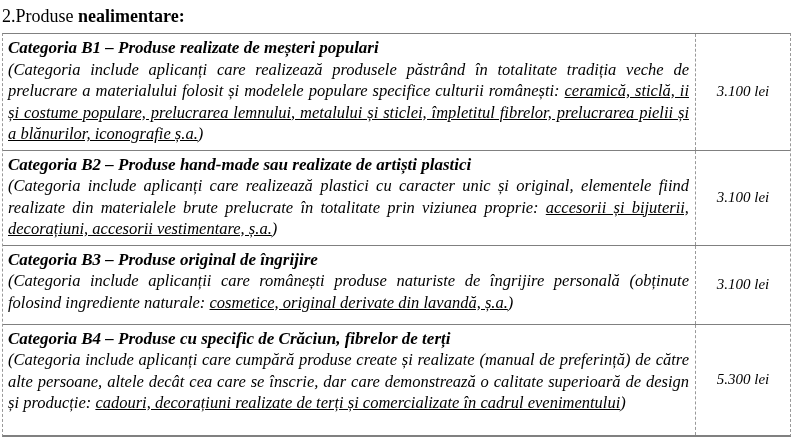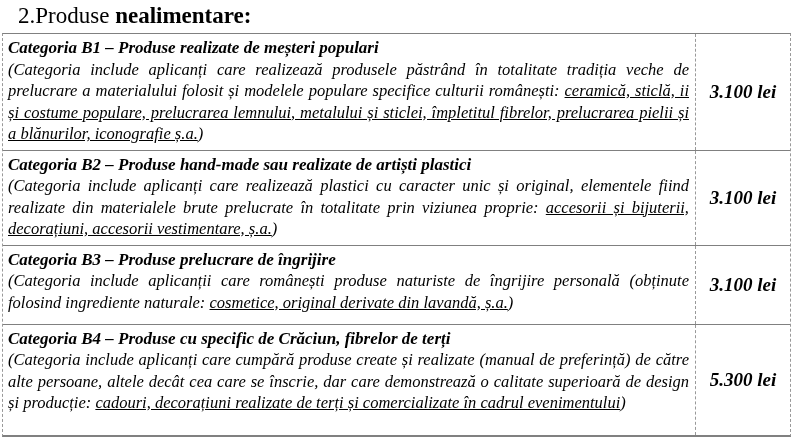--- a/index.html
+++ b/index.html
@@ -6,23 +6,23 @@
   html, body { background: #ffffff; }
   body {
     width: 793px;
     height: 440px;
     font-family: "Liberation Serif", "DejaVu Serif", serif;
     color: #000000;
     overflow: hidden;
   }
   .doc { padding: 4px 2px 0 2px; }
   .title {
-    font-size: 23px;
+    font-size: 18px;
     line-height: 22px;
-    margin: 1px 0 6px 16px;
+    margin: 1px 0 6px 0;
     white-space: nowrap;
   }
   .title .bold { font-weight: bold; }
   .price-table {
     border-top: 1px solid #808080;
     border-bottom: 2px solid #808080;
     border-left: 1px dashed #999999;
     border-right: 1px dashed #999999;
     width: 789px;
   }
@@ -33,23 +33,23 @@
     padding: 3px 6px 5px 5px;
     min-width: 0;
   }
   .cell-price {
     flex: 0 0 95px;
     width: 95px;
     border-left: 1px dashed #999999;
     display: flex;
     align-items: center;
     justify-content: center;
-    font-weight: bold;
+    font-weight: normal;
     font-style: italic;
-    font-size: 19px;
+    font-size: 15px;
   }
   .cat-heading {
     font-weight: bold;
     font-style: italic;
     font-size: 17px;
     line-height: 21.5px;
   }
   .cat-body {
     font-size: 16.5px;
     line-height: 21.5px;
@@ -82,21 +82,21 @@
     <div class="row row-b2">
       <div class="cell-desc">
         <div class="cat-heading">Categoria B2 – Produse hand-made sau realizate de artiști plastici</div>
         <div class="cat-body"><span>(Categoria include aplicanți care realizează plastici cu caracter unic și original, elementele fiind realizate din materialele brute prelucrate în totalitate prin viziunea proprie: </span><span class="u">accesorii și bijuterii, decorațiuni, accesorii vestimentare, ș.a.</span><span>)</span></div>
       </div>
       <div class="cell-price">3.100 lei</div>
     </div>
 
     <div class="row row-b3">
       <div class="cell-desc">
-        <div class="cat-heading">Categoria B3 – Produse prelucrare de îngrijire</div>
+        <div class="cat-heading">Categoria B3 – Produse original de îngrijire</div>
         <div class="cat-body"><span>(Categoria include aplicanții care românești produse naturiste de îngrijire personală (obținute folosind ingrediente naturale: </span><span class="u">cosmetice, original derivate din lavandă, ș.a.</span><span>)</span></div>
       </div>
       <div class="cell-price">3.100 lei</div>
     </div>
 
     <div class="row row-b4">
       <div class="cell-desc">
         <div class="cat-heading">Categoria B4 – Produse cu specific de Crăciun, fibrelor de terți</div>
         <div class="cat-body"><span>(Categoria include aplicanți care cumpără produse create și realizate (manual de preferință) de către alte persoane, altele decât cea care se înscrie, dar care demonstrează o calitate superioară de design și producție: </span><span class="u">cadouri, decorațiuni realizate de terți și comercializate în cadrul evenimentului</span><span>)</span></div>
       </div>

